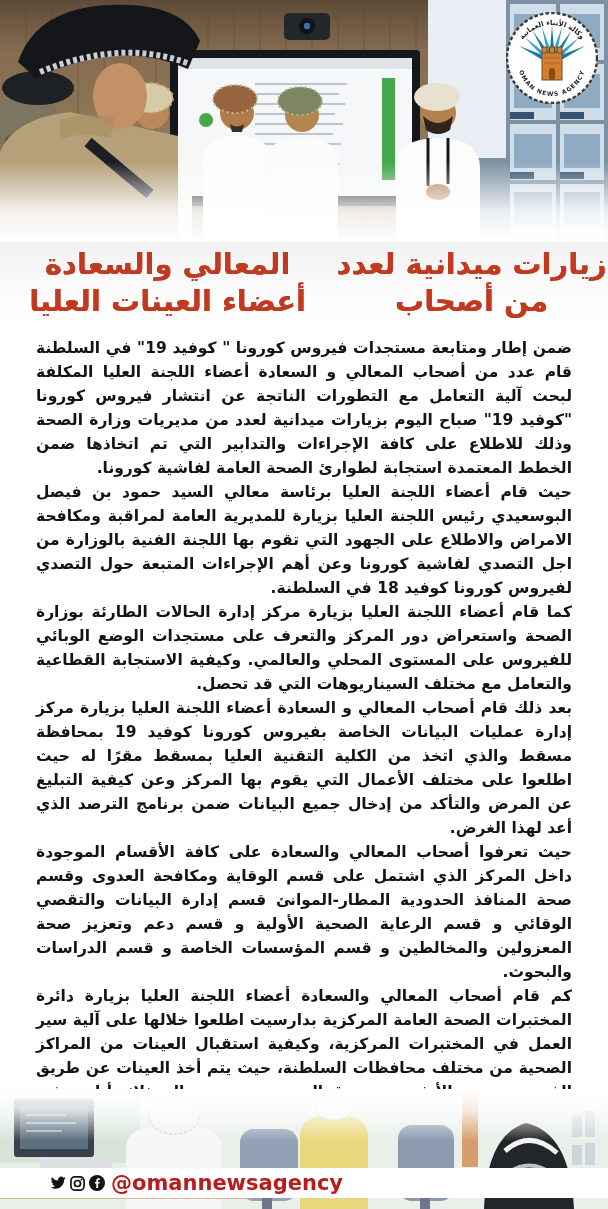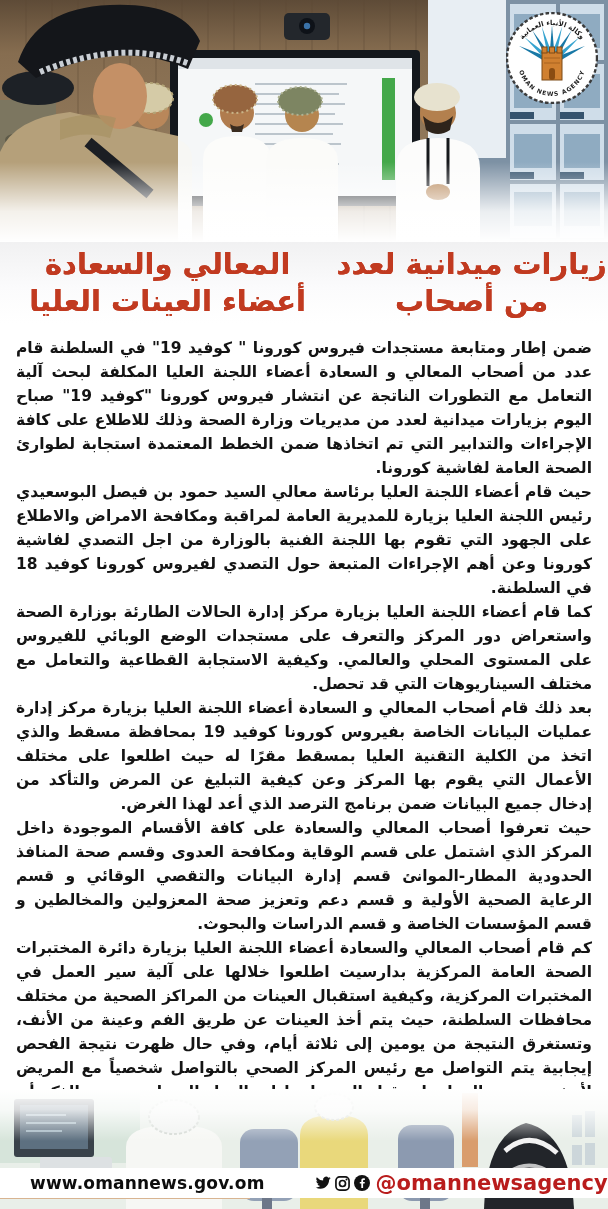--- a/index.html
+++ b/index.html
@@ -14,21 +14,21 @@
   .ona-badge{position:absolute;top:12px;right:10px;width:92px;height:92px;}
 
   
   .headline{height:82px;display:flex;flex-direction:row;justify-content:center;
        align-items:center;direction:rtl;text-align:center;
        background:linear-gradient(180deg,#f1f1f2 0%,#fbfbfc 55%,#ffffff 100%);}
   .headline .line{font-size:29px;line-height:37px;font-weight:bold;color:#c13a20;
        text-shadow:0 0 0 #c13a20;}
 
   
-  .article{height:765px;padding:12px 16px 0;box-sizing:border-box;overflow:hidden;
+  .article{height:765px;padding:12px 36px 0;box-sizing:border-box;overflow:hidden;
        direction:rtl;text-align:justify;color:#141414;font-weight:bold;
        font-size:15.5px;line-height:24px;}
   .article p{margin:0;}
 
   
   .photo-bottom{position:relative;width:608px;height:120px;overflow:hidden;}
   .photo-bottom .fade{position:absolute;left:0;right:0;top:0;height:52px;
        background:linear-gradient(180deg,#fff 0%,rgba(255,255,255,.8) 40%,rgba(255,255,255,0) 100%);}
   .footer-bar{position:absolute;left:0;right:0;top:79px;height:30px;background:#fff;
        display:flex;align-items:center;direction:ltr;}
@@ -246,21 +246,20 @@
         <rect x="585" y="22" width="10" height="26"></rect>
       <rect x="572" y="56" width="10" height="20"></rect>
         <rect x="585" y="54" width="10" height="22"></rect>
     </g>
     <rect x="0" y="98" width="250" height="12" fill="#d8b491"></rect>
     <rect x="150" y="88" width="62" height="9" rx="2" fill="#ccd2d6"></rect>
   </svg>
   <div class="fade"></div>
 
   <div class="footer-bar">
-    <span class="url">www.omannews.gov.om</span>
     <span class="social">
       <svg width="16" height="16" viewBox="0 0 16 16">
         <path fill="#111" d="M15.7 3.1c-.55.25-1.13.42-1.74.5A3 3 0 0 0 15.3 1.9c-.6.36-1.26.61-1.96.75A3.05 3.05 0 0 0 8.1 5.4 8.65 8.65 0 0 1 1.8 2.2a3.05 3.05 0 0 0 .95 4.07c-.5-.02-.97-.15-1.38-.38v.04c0 1.48 1.05 2.71 2.45 3a3.1 3.1 0 0 1-1.38.05 3.05 3.05 0 0 0 2.85 2.12A6.12 6.12 0 0 1 .75 12.4 8.63 8.63 0 0 0 5.43 13.8c5.6 0 8.67-4.65 8.67-8.68v-.4c.6-.43 1.12-.97 1.6-1.6z"></path>
       </svg>
       <svg width="15" height="15" viewBox="0 0 16 16">
         <rect x="1" y="1" width="14" height="14" rx="4" fill="none" stroke="#111" stroke-width="1.8"></rect>
         <circle cx="8" cy="8" r="3.2" fill="none" stroke="#111" stroke-width="1.8"></circle>
         <circle cx="12.3" cy="3.7" r="1.1" fill="#111"></circle>
       </svg>
       <svg width="16" height="16" viewBox="0 0 16 16">

